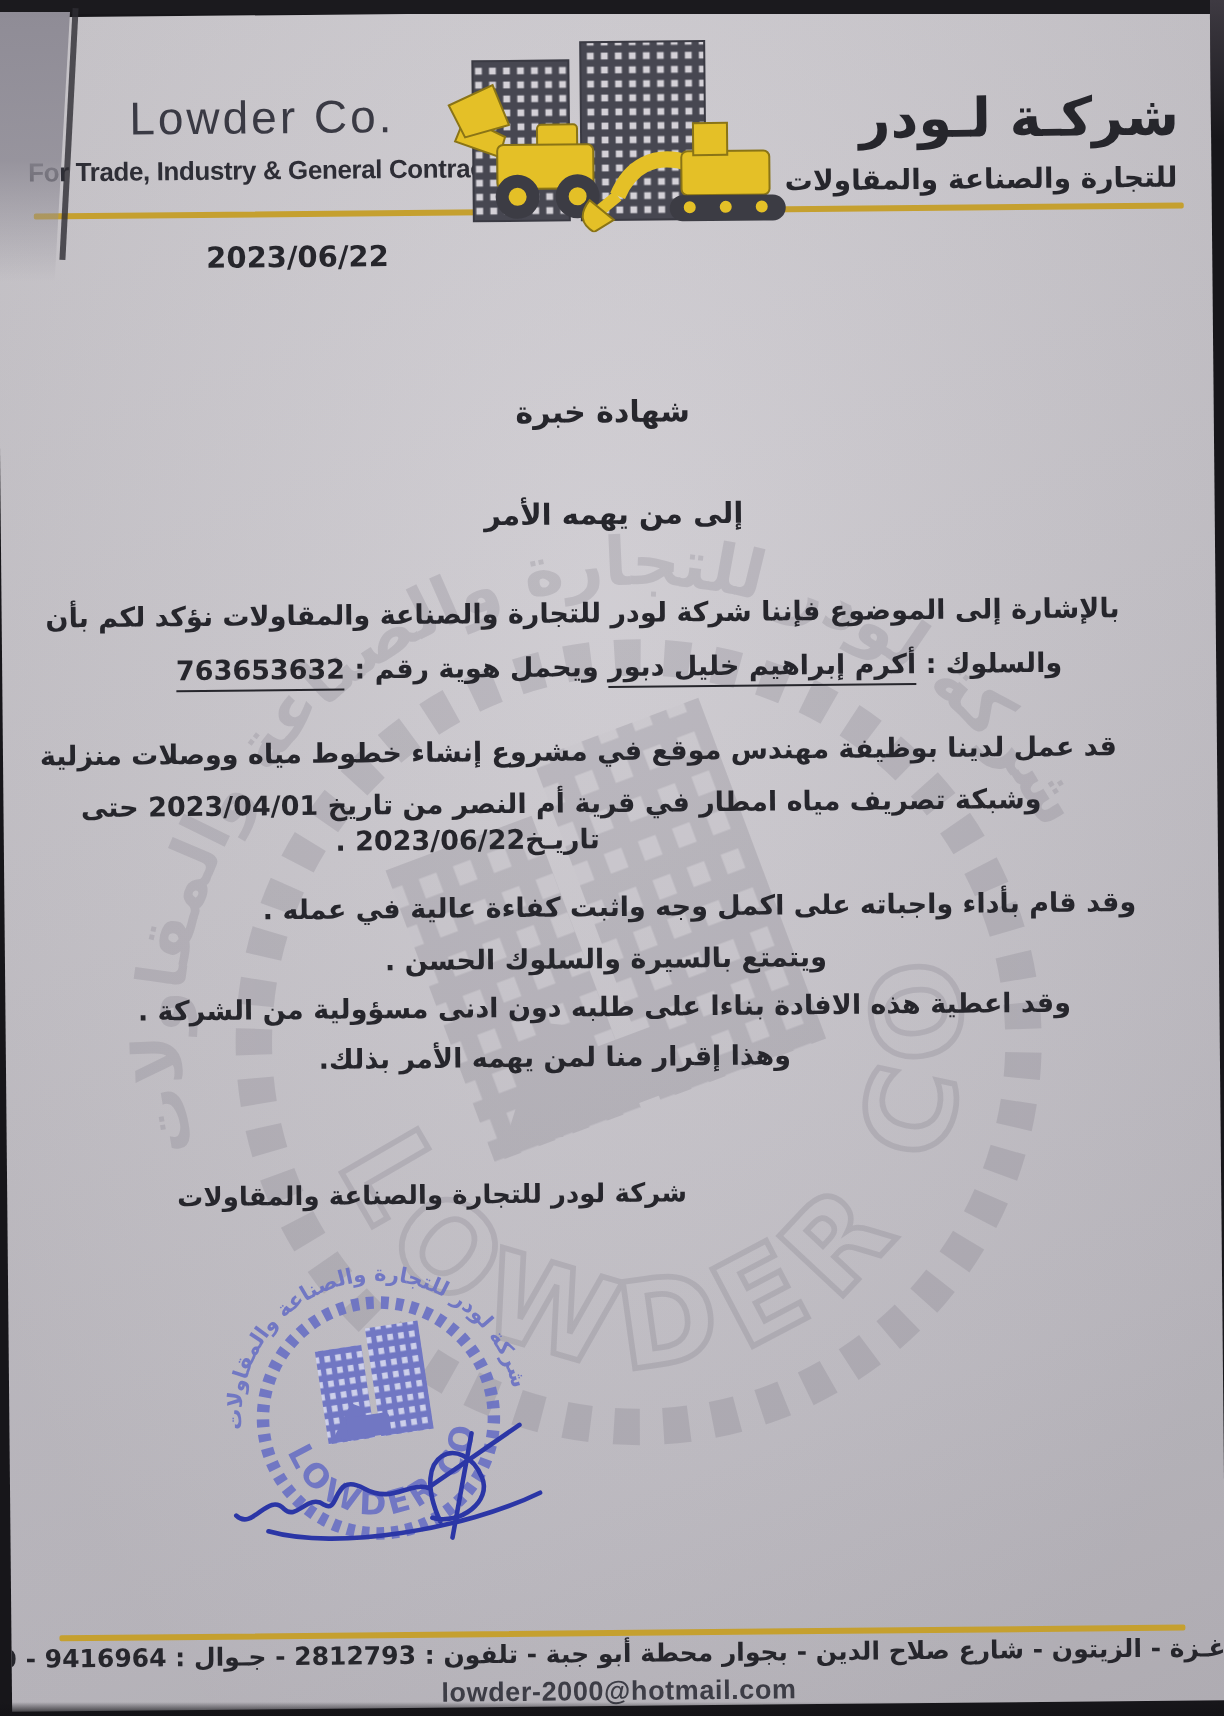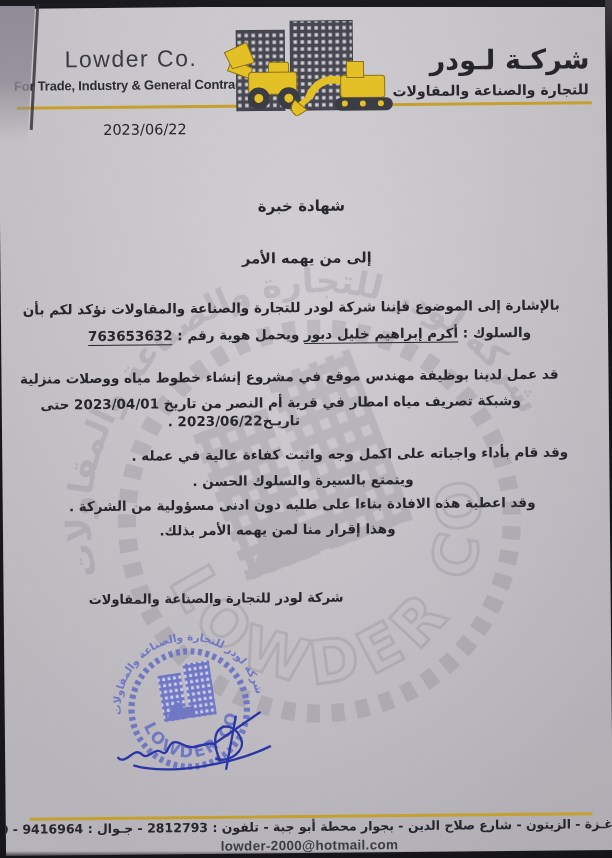--- a/index.html
+++ b/index.html
@@ -18,21 +18,21 @@
   }
   .line{position:absolute;white-space:nowrap;}
   .ar{font-family:"DejaVu Sans",sans-serif;font-weight:700;color:#26262c;direction:rtl;unicode-bidi:plaintext;}
   .en{font-family:"Liberation Sans",sans-serif;color:#35353e;}
   .center{left:0;right:0;text-align:center;}
   .underline{border-bottom:1.4px solid #26262c;padding-bottom:1px;}
   .goldline{position:absolute;height:2.6px;background:#c5a02f;border-radius:1px;}
   
   #hdr-en-name{top:38px;left:25px;width:215px;text-align:center;font-size:23px;letter-spacing:1.5px;color:#3a3a44;}
   #hdr-en-tag{top:70px;left:10px;width:250px;text-align:center;font-size:13px;font-weight:bold;letter-spacing:-0.2px;color:#2e2e36;}
-  #hdr-date{top:114px;left:104px;font-size:14.5px;font-family:"DejaVu Sans",sans-serif;font-weight:400;color:#26262c;}
+  #hdr-date{top:114px;left:104px;font-size:14.5px;font-family:"DejaVu Sans",sans-serif;font-weight:700;color:#26262c;}
   #hdr-ar-name{top:40px;right:16px;font-size:27px;}
   #hdr-ar-tag{top:78px;right:17px;font-size:14px;}
   #logo-svg{position:absolute;left:224px;top:12px;z-index:2;}
   #gold-hdr{top:98px;left:18px;right:14px;z-index:1;}
   
   #title{top:191px;font-size:15px;margin-left:-4px;}
   #salutation{top:244px;font-size:14.5px;margin-left:6px;}
   #intro{top:293px;right:48px;font-size:13.5px;}
   #engineer{top:320px;right:77px;font-size:13.5px;}
   #body1{top:362px;right:50px;font-size:13.5px;}

